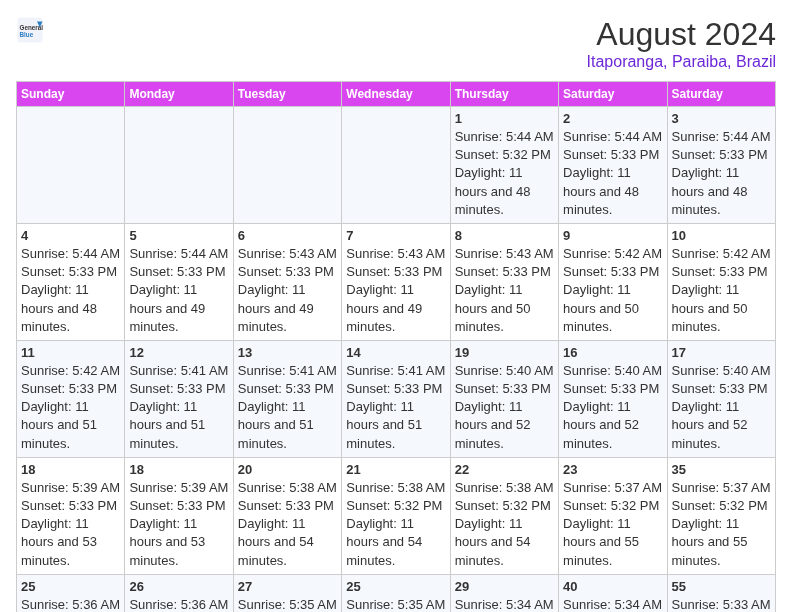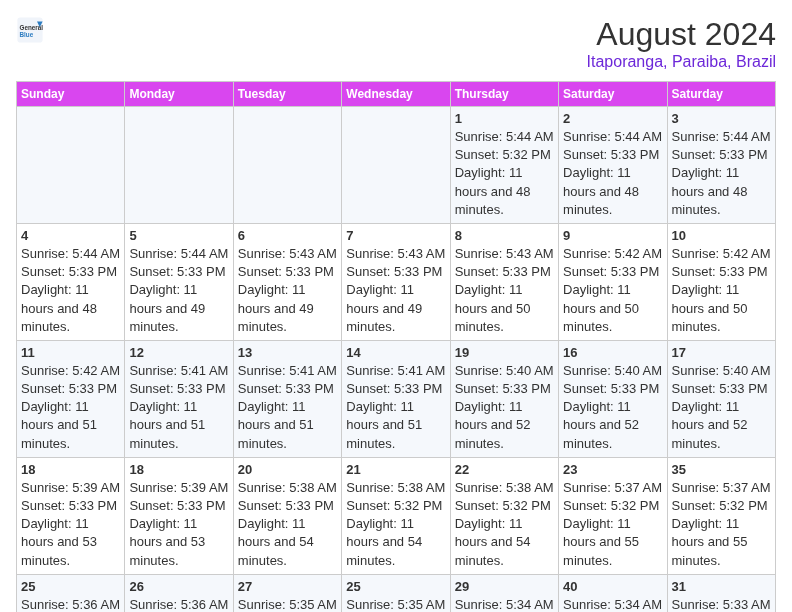--- a/index.html
+++ b/index.html
@@ -239,19 +239,19 @@
           </td>
           <td>
             <span class="day-num">29</span>
             <div class="day-info">Sunrise: 5:34 AM<br>Sunset: 5:32 PM<br>Daylight: 11 hours and 57 minutes.</div>
           </td>
           <td>
             <span class="day-num">40</span>
             <div class="day-info">Sunrise: 5:34 AM<br>Sunset: 5:32 PM<br>Daylight: 11 hours and 57 minutes.</div>
           </td>
           <td>
-            <span class="day-num">31</span>
+            <span class="day-num">55</span>
             <div class="day-info">Sunrise: 5:33 AM<br>Sunset: 5:31 PM<br>Daylight: 11 hours and 57 minutes.</div>
           </td>
         </tr>
       </tbody>
   </table>
 </div>
 
 </body></html>

